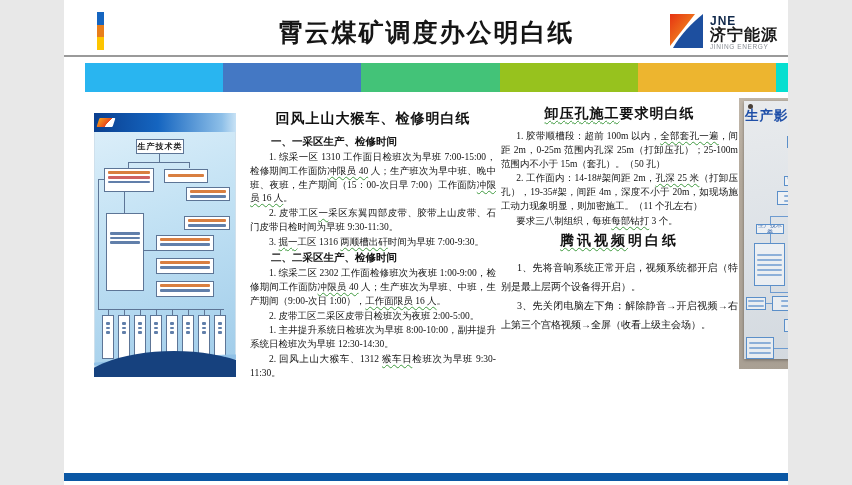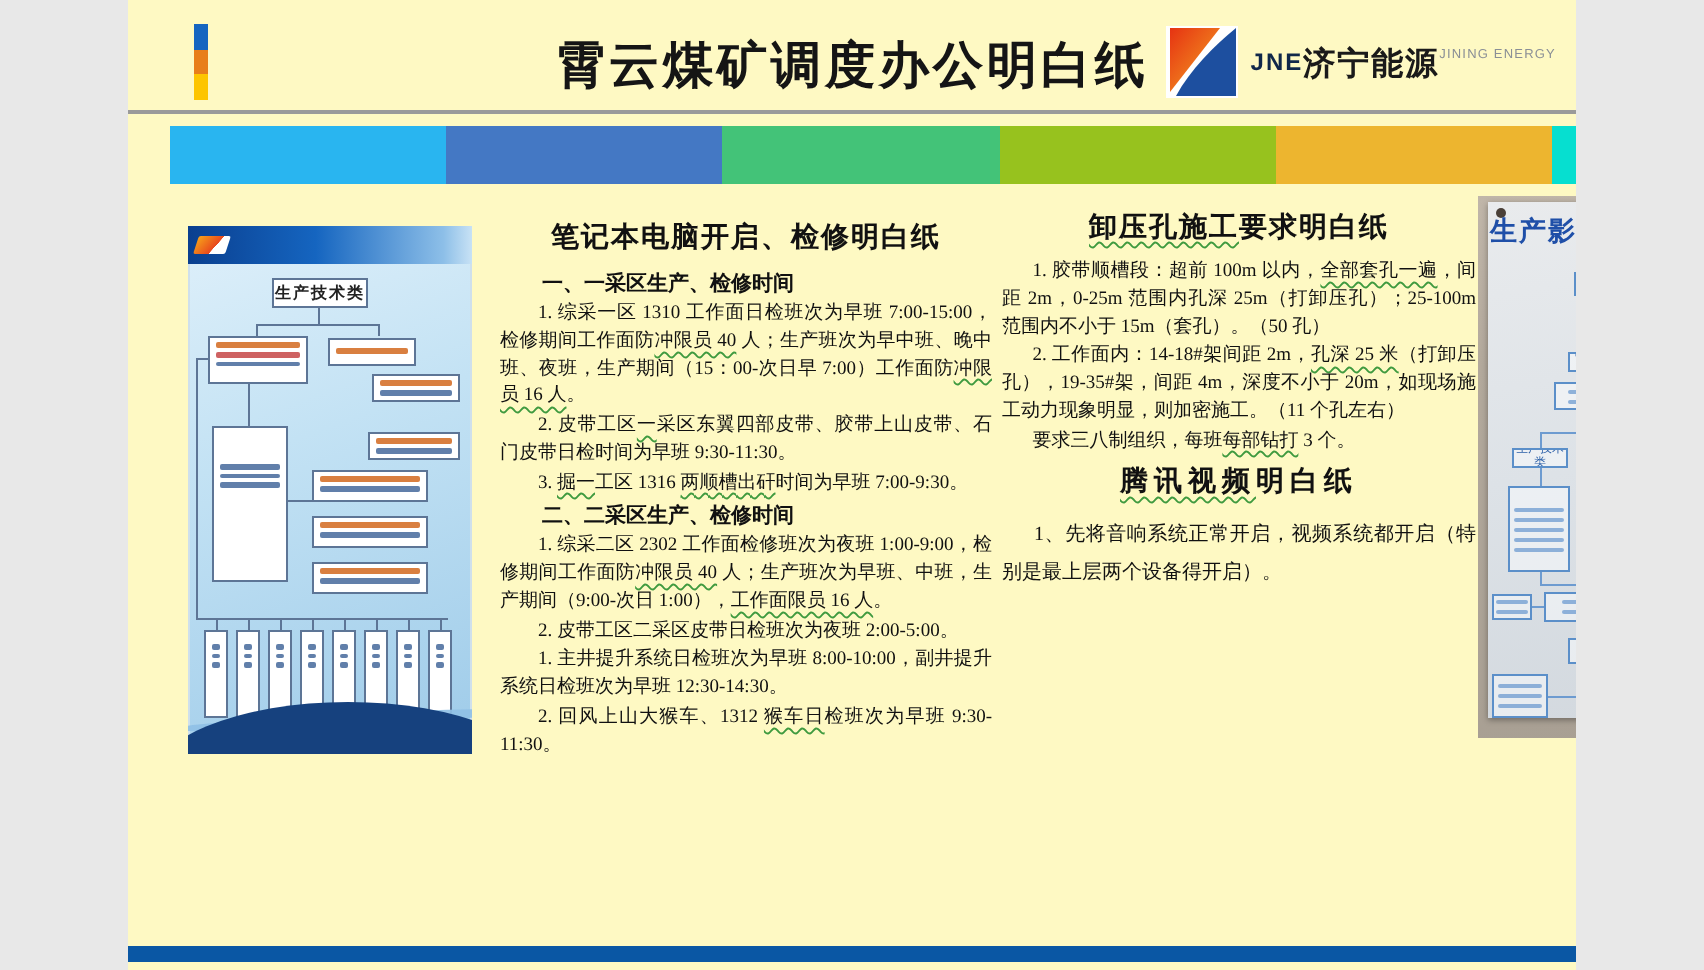--- a/index.html
+++ b/index.html
@@ -1,25 +1,25 @@
 <!DOCTYPE html>
 <html><head>
 <meta charset="utf-8">
 <style>
   html,body{margin:0;padding:0;background:#e8e8e8;}
-  #slide{position:relative;width:724px;height:485px;background:#fef9c3;overflow:hidden;
+  #slide{position:relative;width:724px;height:485px;background:#ffffff;overflow:hidden;
          font-family:"Liberation Sans",sans-serif;margin:0 auto;}
 
   
   .tricolor{position:absolute;left:33px;top:12px;width:7px;height:38px;display:flex;flex-direction:column;}
   .tricolor .stripe-seg{flex:1;}
   .slide-title{position:absolute;left:0;right:0;top:16px;text-align:center;
                font-size:25px;font-weight:bold;color:#151515;letter-spacing:2px;}
   .logo{position:absolute;right:10px;top:13px;display:flex;align-items:center;gap:6px;}
-  .logo-text{display:flex;flex-direction:row;line-height:1.05;}
+  .logo-text{display:flex;flex-direction:column;line-height:1.05;}
   .logo-abbr{font-size:12px;font-weight:bold;color:#10284a;letter-spacing:1px;}
   .logo-cn{font-size:16px;font-weight:bold;color:#1a1a1a;letter-spacing:1px;}
   .logo-en{font-size:6.5px;color:#8a8f96;letter-spacing:0.6px;}
   .hline{position:absolute;left:0;right:0;top:55px;height:2px;background:#9a9a9a;}
   .stripe-top{position:absolute;left:21px;top:63px;width:829px;height:29px;display:flex;}
   .stripe-top .stripe-seg{flex:1;}
 
   
   .bbar{position:absolute;left:0;bottom:4px;height:8px;width:852px;display:flex;}
   .bbar .stripe-seg:nth-child(1){flex:0 0 803px;}
@@ -225,21 +225,21 @@
         <div class="ph ph-b"></div>
         <div class="ph ph-b"></div>
       </div>
 
     <div class="lp-wave3"></div>
     <div class="lp-wave2"></div>
     <div class="lp-wave1"></div>
   </div>
 
   <div class="doc docA">
-    <div class="doc-title">笔记本电脑开启、检修明白纸</div>
+    <div class="doc-title">回风上山大猴车、检修明白纸</div>
 
     <div class="doc-h">一、一采区生产、检修时间</div>
     <p class="doc-p"><span>1. 综采一区 1310 工作面日检班次为早班 7:00-15:00，检修期间工作面防</span><span class="gu">冲限员 40</span><span> 人；生产班次为早中班、晚中班、夜班，生产期间（15：00-次日早 7:00）工作面防</span><span class="gu">冲限员 16 人</span><span>。</span></p>
     <p class="doc-p"><span>2. 皮带工区</span><span class="gu">一</span><span>采区东翼四部皮带、胶带上山皮带、石门皮带日检时间为早班 9:30-11:30。</span></p>
     <p class="doc-p"><span>3. </span><span class="gu">掘一</span><span>工区 1316 </span><span class="gu">两顺槽出矸</span><span>时间为早班 7:00-9:30。</span></p>
 
     <div class="doc-h">二、二采区生产、检修时间</div>
     <p class="doc-p"><span>1. 综采二区 2302 工作面检修班次为夜班 1:00-9:00，检修期间工作面防</span><span class="gu">冲限员 40</span><span> 人；生产班次为早班、中班，生产期间（9:00-次日 1:00），</span><span class="gu">工作面限员 16 人</span><span>。</span></p>
     <p class="doc-p"><span>2. 皮带工区二采区皮带日检班次为夜班 2:00-5:00。</span></p>
 
@@ -248,20 +248,21 @@
   </div>
 
   <div class="doc docB">
     <div class="doc-title"><span class="gu">卸压孔施工</span><span>要求明白纸</span></div>
     <p class="doc-p"><span>1. 胶带顺槽段：超前 100m 以内，</span><span class="gu">全部套孔一遍</span><span>，间距 2m，0-25m 范围内孔深 25m（打卸压孔）；25-100m 范围内不小于 15m（套孔）。（50 孔）</span></p>
     <p class="doc-p"><span>2. 工作面内：14-18#架间距 2m，</span><span class="gu">孔深 25 米</span><span>（打卸压孔），19-35#架，间距 4m，深度不小于 20m，如现场施工动力现象明显，则加密施工。（11 个孔左右）</span></p>
     <p class="doc-p"><span>要求三八制组织，每班</span><span class="gu">每部钻打</span><span> 3 个。</span></p>
 
     <div class="doc-title video-title"><span class="gu">腾讯视频</span><span>明白纸</span></div>
     <p class="doc-p video-p"><span>1、先将音响系统正常开启，视频系统都开启（特别是最上层两个设备得开启）。</span></p>
+    <p class="doc-p video-p"><span>3、先关闭电脑左下角：解除静音→开启视频→右上第三个宫格视频→全屏（收看上级主会场）。</span></p>
   </div>
 
   <div class="posterR">
     <div class="rp-paper">
       <div class="rp-pin" style="left:4px;top:3px;"></div>
       <div class="rp-pin" style="right:4px;top:2px;"></div>
       <div class="rp-title">生产影响汇报处置流程图</div>
 
       <div class="rp-box" style="left:43px;top:35px;width:54px;height:12px;">生产影响事件发生</div>
       <div class="rp-box" style="left:112px;top:35px;width:30px;height:12px;">追报、续报</div>

